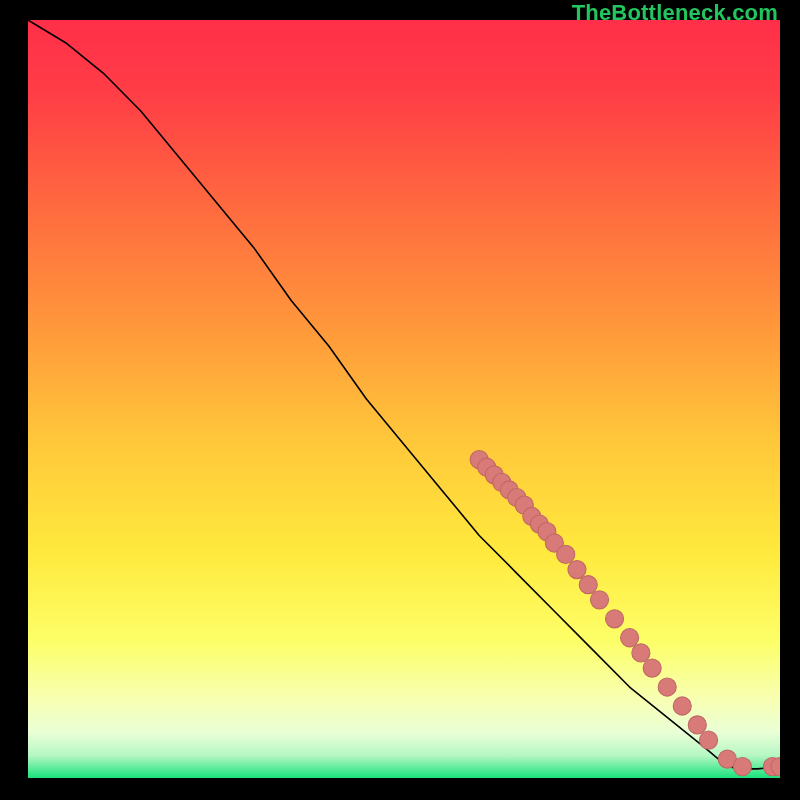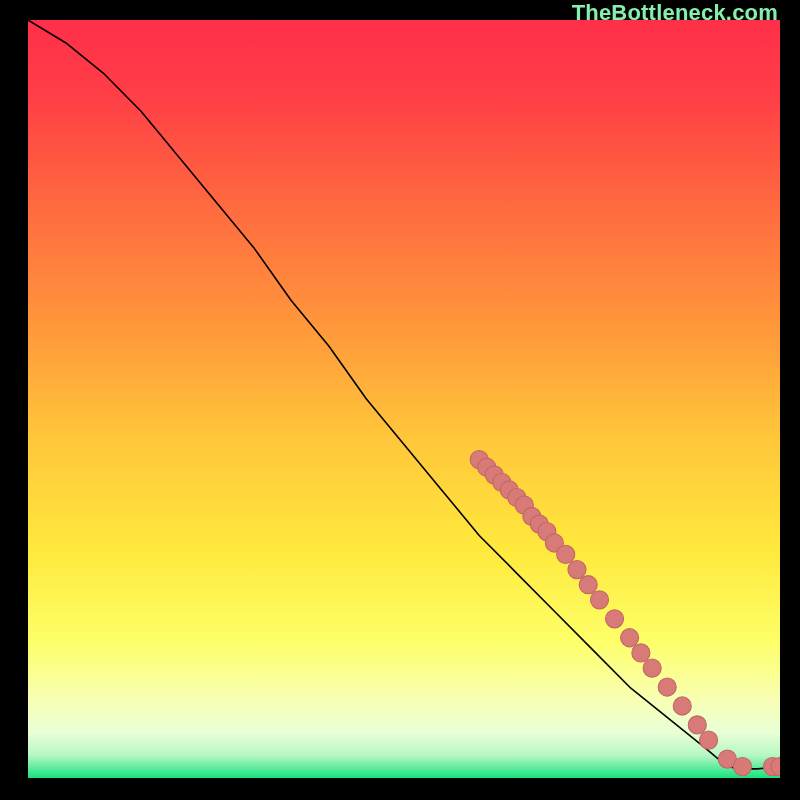--- a/index.html
+++ b/index.html
@@ -32,21 +32,21 @@
     position: absolute;
     inset: 0;
     pointer-events: none;
   }
   .watermark {
     position: absolute;
     top: 0;
     right: 22px;
     font-size: 22px;
     font-weight: 600;
-    color: #86efac;
+    color: #22c55e;
     letter-spacing: 0.2px;
     user-select: none;
   }
 </style>
 </head>
 <body>
 
 <div class="stage">
   <div class="watermark">TheBottleneck.com</div>
 

